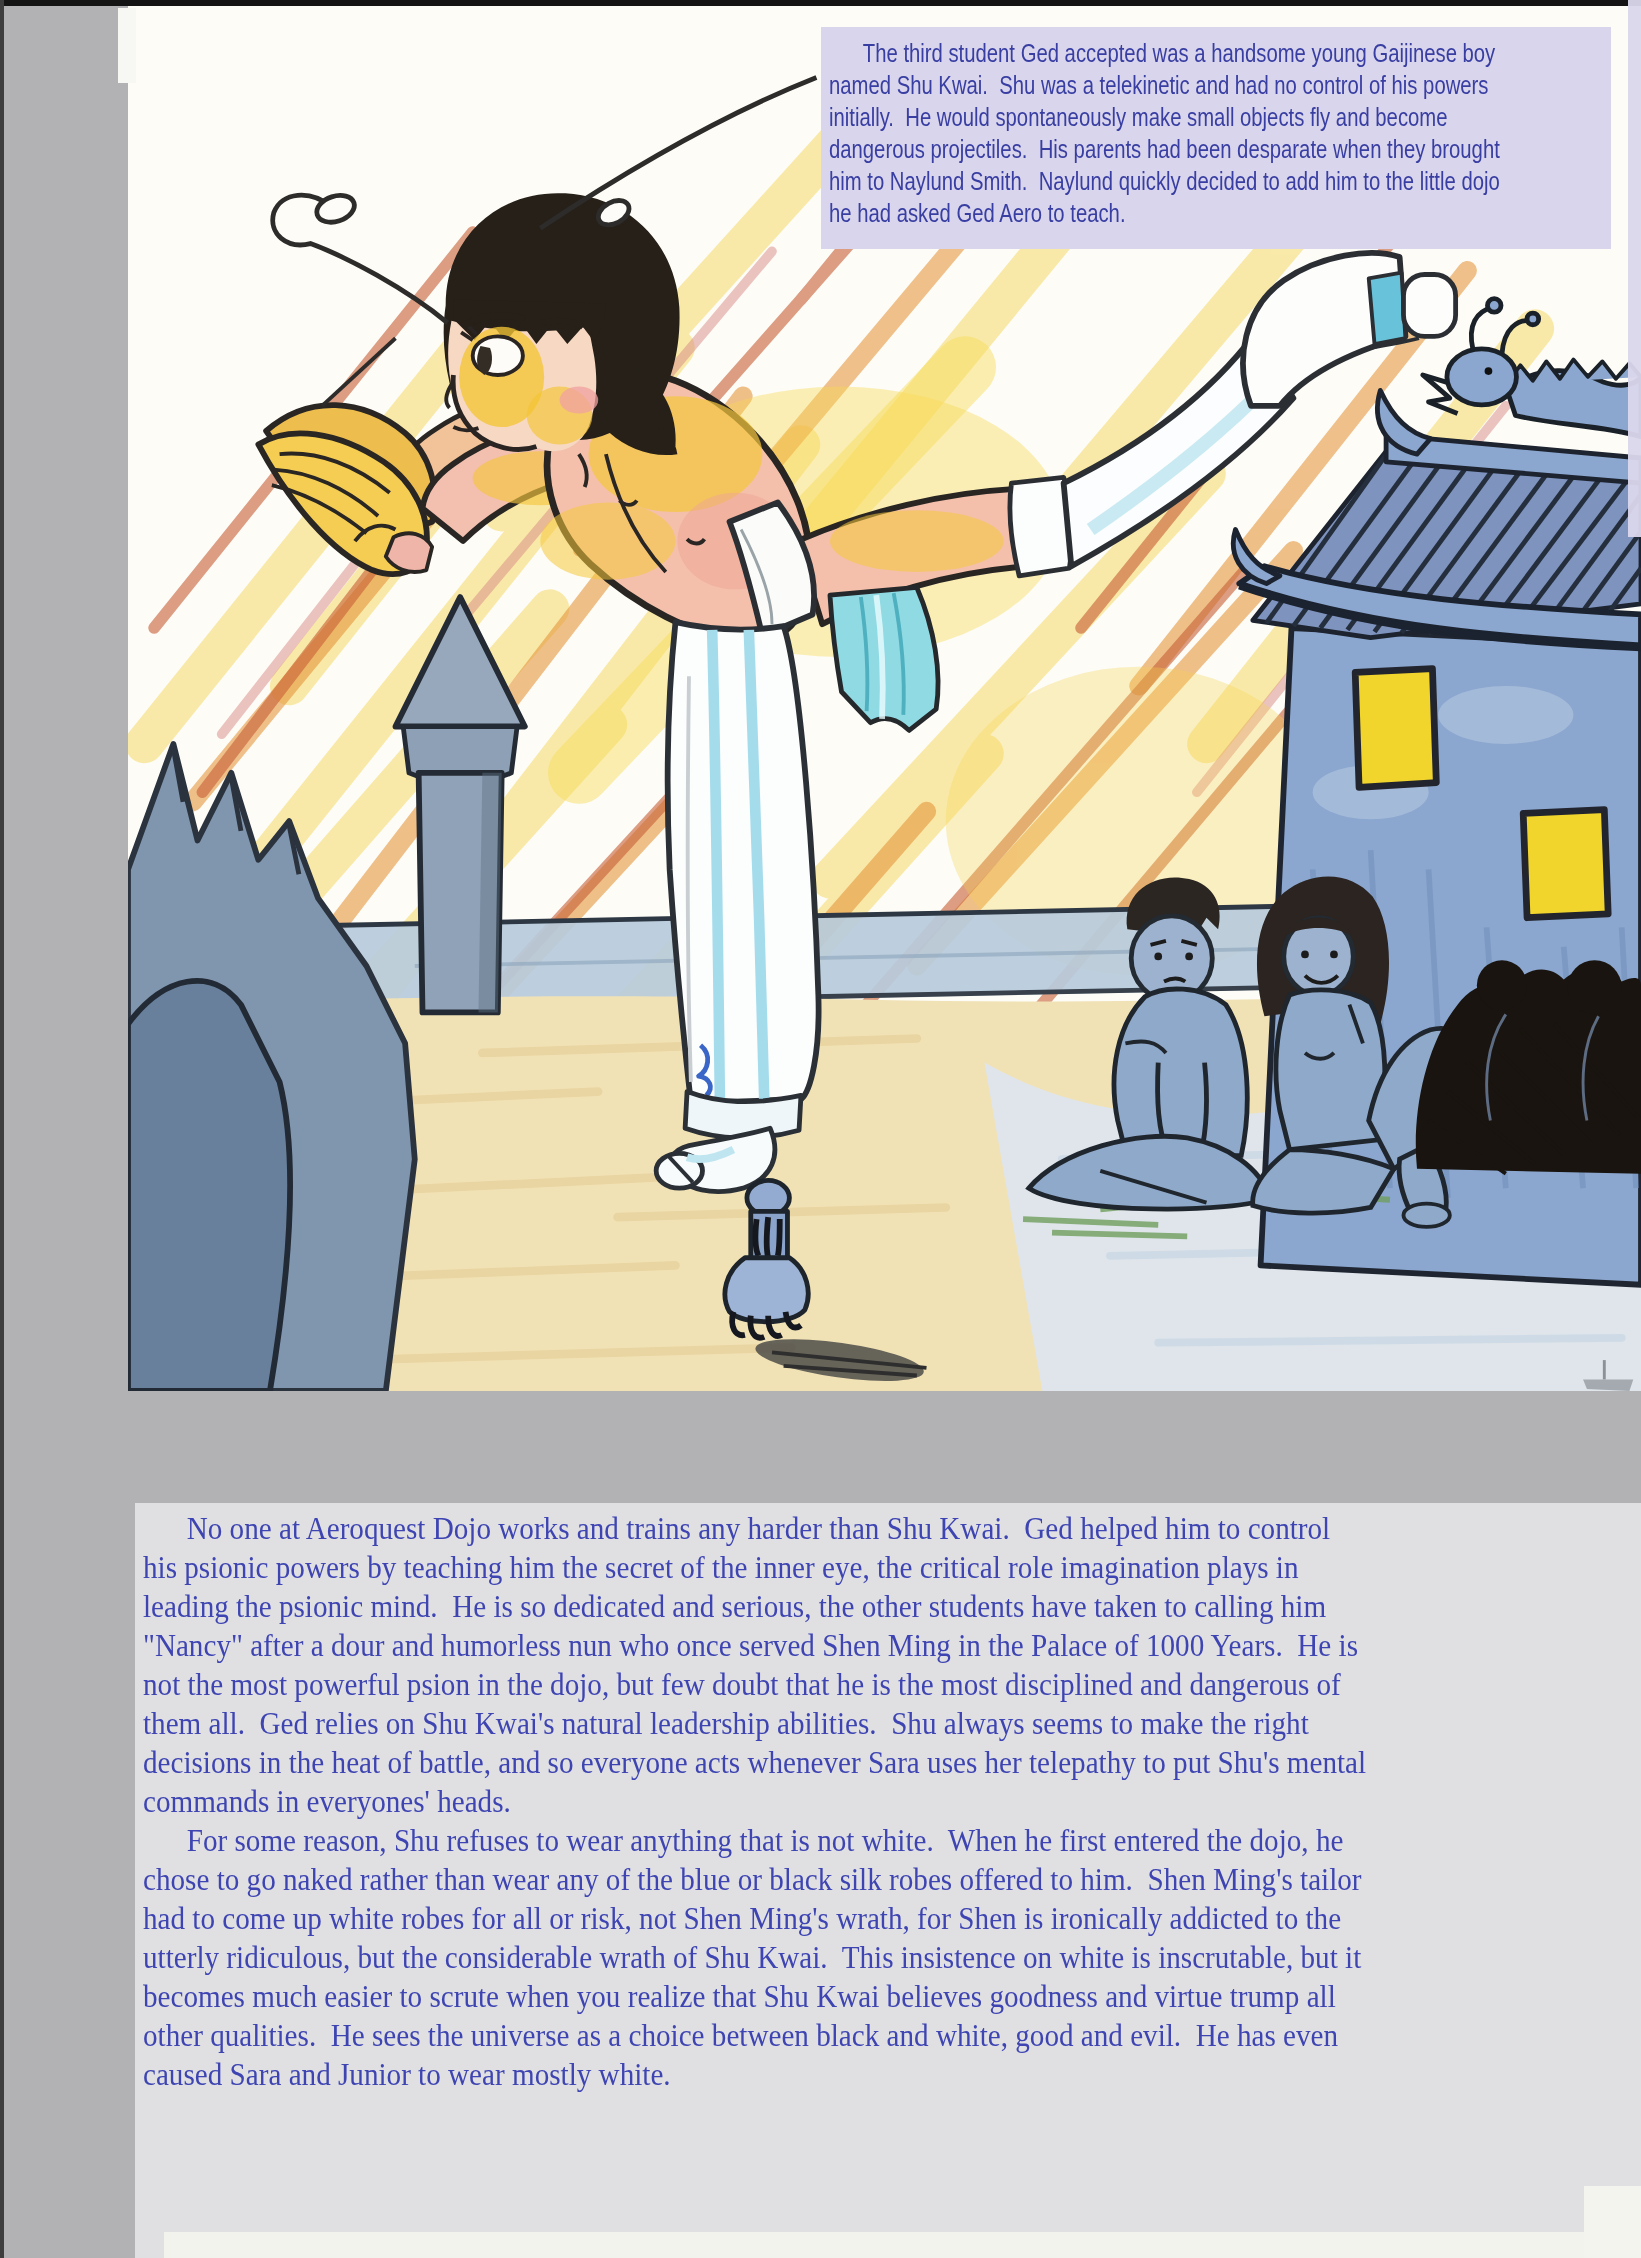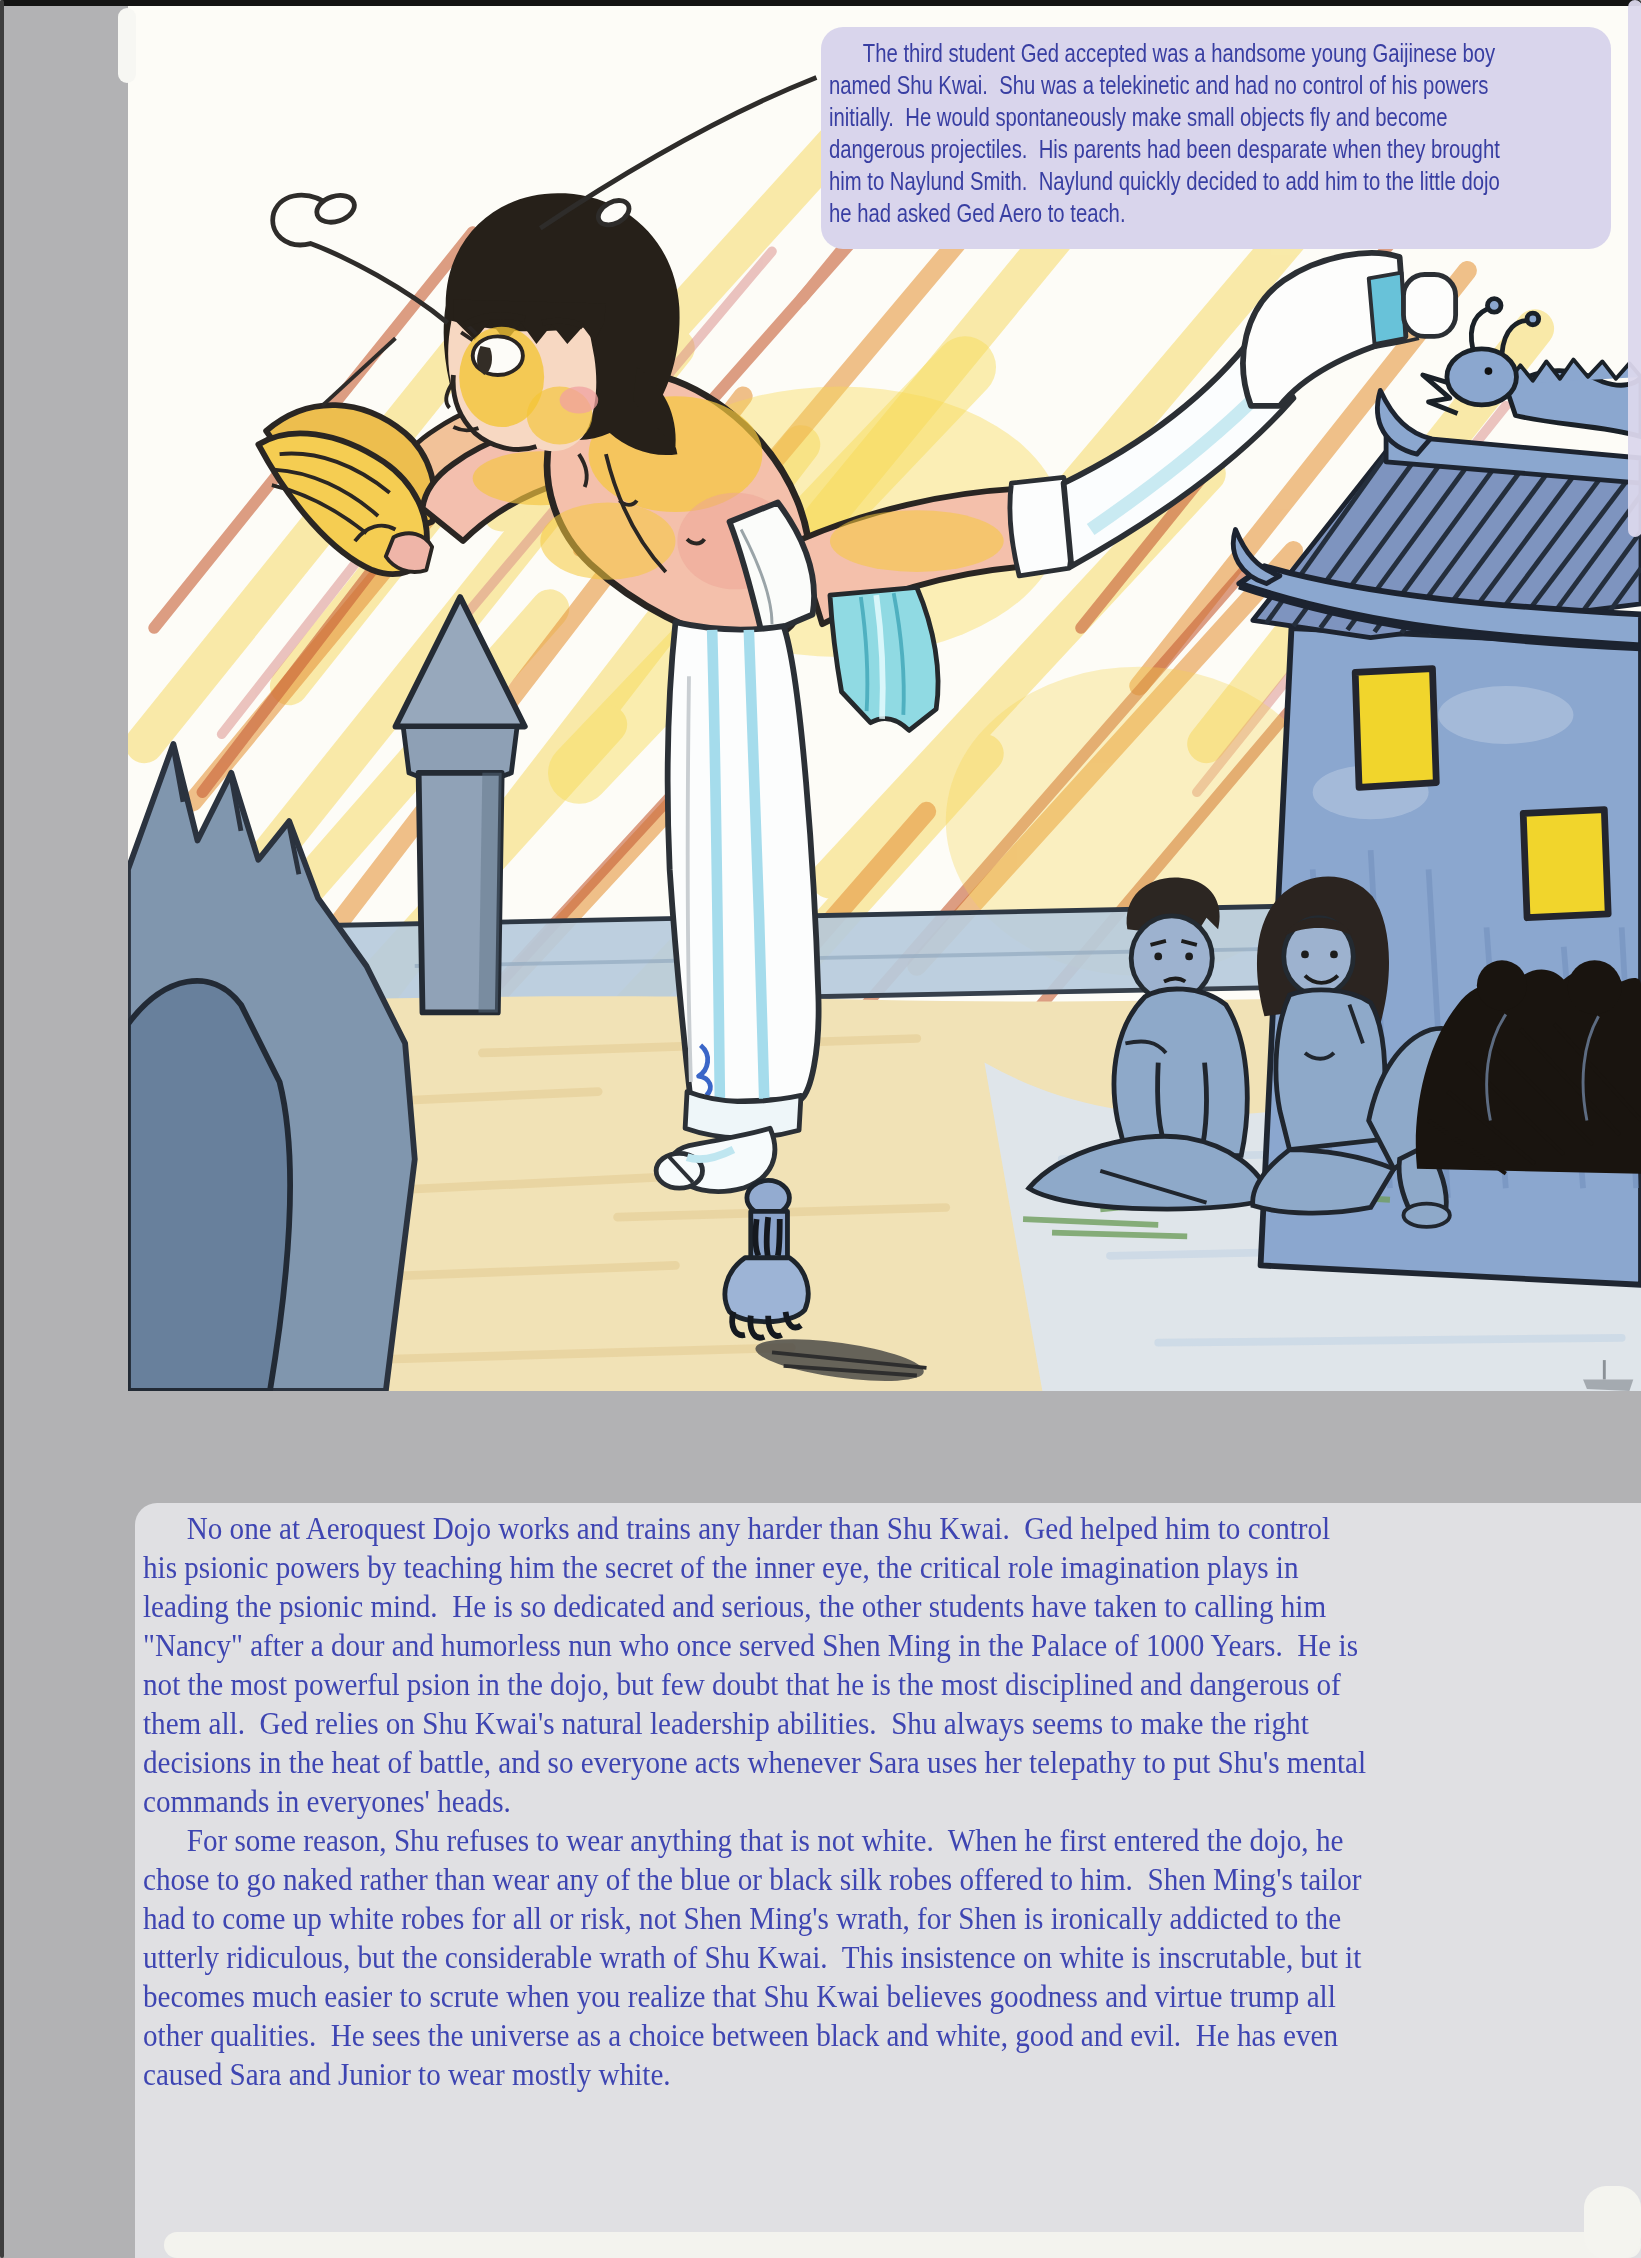--- a/index.html
+++ b/index.html
@@ -1,20 +1,20 @@
 <!DOCTYPE html>
 <html><head>
 <meta charset="utf-8">
 <style>
   html,body{margin:0;padding:0;}
   body{
     width:1641px;height:2258px;position:relative;overflow:hidden;
     background:#b2b2b4;font-family:"Liberation Sans",sans-serif;
   }
-  .abs{position:absolute;border-radius:22px;}
+  .abs{position:absolute;}
   #top-bar{left:0;top:0;width:1641px;height:5.8px;background:#141414;}
   #left-edge{left:0;top:0;width:3.9px;height:2258px;background:#3e3e3e;}
   #page{left:128px;top:5.8px;width:1513px;height:1385px;background:#fdfcf7;}
   #page svg{display:block;width:1513px;height:1385px;}
   #white-notch{left:118px;top:7.7px;width:18.3px;height:75px;background:#f7f7f3;}
   #right-scan-strip{left:1628px;top:0;width:13.5px;height:537px;background:#dbd7ec;opacity:.95;}
   #caption-box{
     left:821px;top:27px;width:790px;height:222px;background:#d9d5ec;
   }
   #caption-text{

